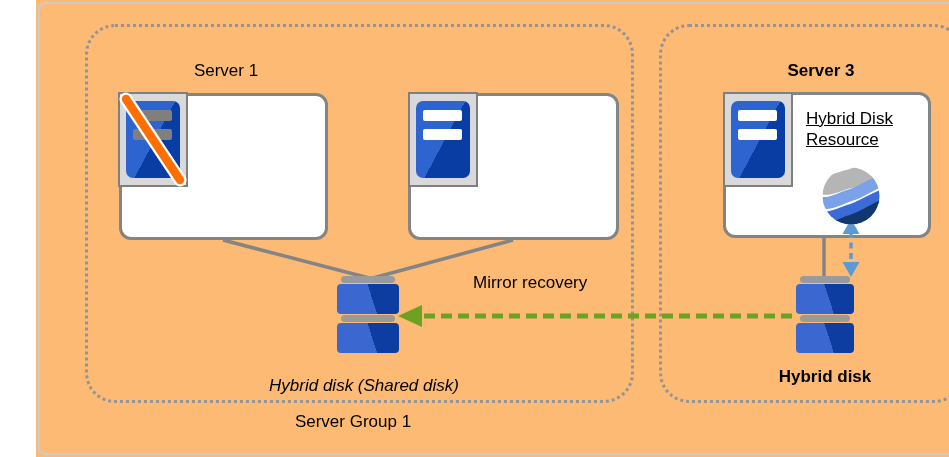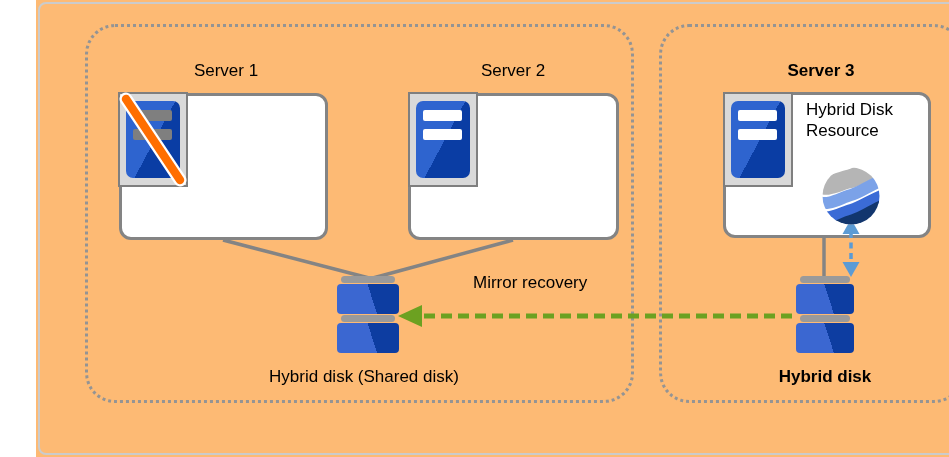--- a/index.html
+++ b/index.html
@@ -18,24 +18,24 @@
   .b2{left:372px;top:93px;width:211px;height:147px;}
   .b3{left:687px;top:92px;width:208px;height:146px;}
 
   .lbl{position:absolute;font-size:17px;line-height:20px;white-space:nowrap;}
   .ctr{text-align:center;}
   .lbl-s1{left:107px;top:61px;width:166px;}
   .lbl-s2{left:394px;top:61px;width:166px;}
   .lbl-s3{left:702px;top:61px;width:166px;font-weight:bold;}
   .lbl-g1{left:217px;top:412px;width:200px;}
   .lbl-g2{left:690px;top:412px;width:200px;}
-  .lbl-d1{left:178px;top:367px;width:300px;}
+  .lbl-d1{left:178px;top:376px;width:300px;font-style:italic;}
   .lbl-d2{left:689px;top:367px;width:200px;font-weight:bold;}
   .lbl-mr{left:437px;top:273px;}
-  .lbl-res{left:770px;top:99px;width:118px;white-space:normal;line-height:21px;}
+  .lbl-res{left:770px;top:108px;width:118px;white-space:normal;line-height:21px;text-decoration:underline;}
 
   
   .srv{position:absolute;width:70px;height:95px;background:#d9d9d9;border:2px solid #7f7f7f;}
   .srv .panel{position:absolute;left:6px;top:7px;width:54px;height:77px;border-radius:7px;
     background:linear-gradient(118deg,var(--server-blue-light) 52%,var(--server-blue-dark) 52%);}
   .srv .bar{position:absolute;left:7px;width:39px;height:11px;border-radius:2px;background:#fff;}
   .srv .bar.t{top:9px;} .srv .bar.b{top:28px;}
   .srv.failed .bar{background:#7f7f7f;}
   .slash{position:absolute;left:-2px;top:-2px;width:70px;height:95px;}
   .i1{left:82px;top:92px;} .i2{left:372px;top:92px;} .i3{left:687px;top:92px;}
@@ -134,20 +134,20 @@
     <div class="pl"></div>
   </div>
   <div class="disk d2">
     <div class="cap"></div>
     <div class="pl"></div>
     <div class="mid"></div>
     <div class="pl"></div>
   </div>
 
   <div class="lbl ctr lbl-s1">Server 1</div>
-  <div class="lbl ctr lbl-s2">Server 2</div>
   <div class="lbl ctr lbl-s3">Server 3</div>
   <div class="lbl lbl-res">Hybrid Disk Resource</div>
   <div class="lbl lbl-mr">Mirror recovery</div>
   <div class="lbl ctr lbl-d1">Hybrid disk (Shared disk)</div>
   <div class="lbl ctr lbl-d2">Hybrid disk</div>
+  <div class="lbl ctr lbl-g1">Server Group 1</div>
 
 </div>
 
 </body></html>

